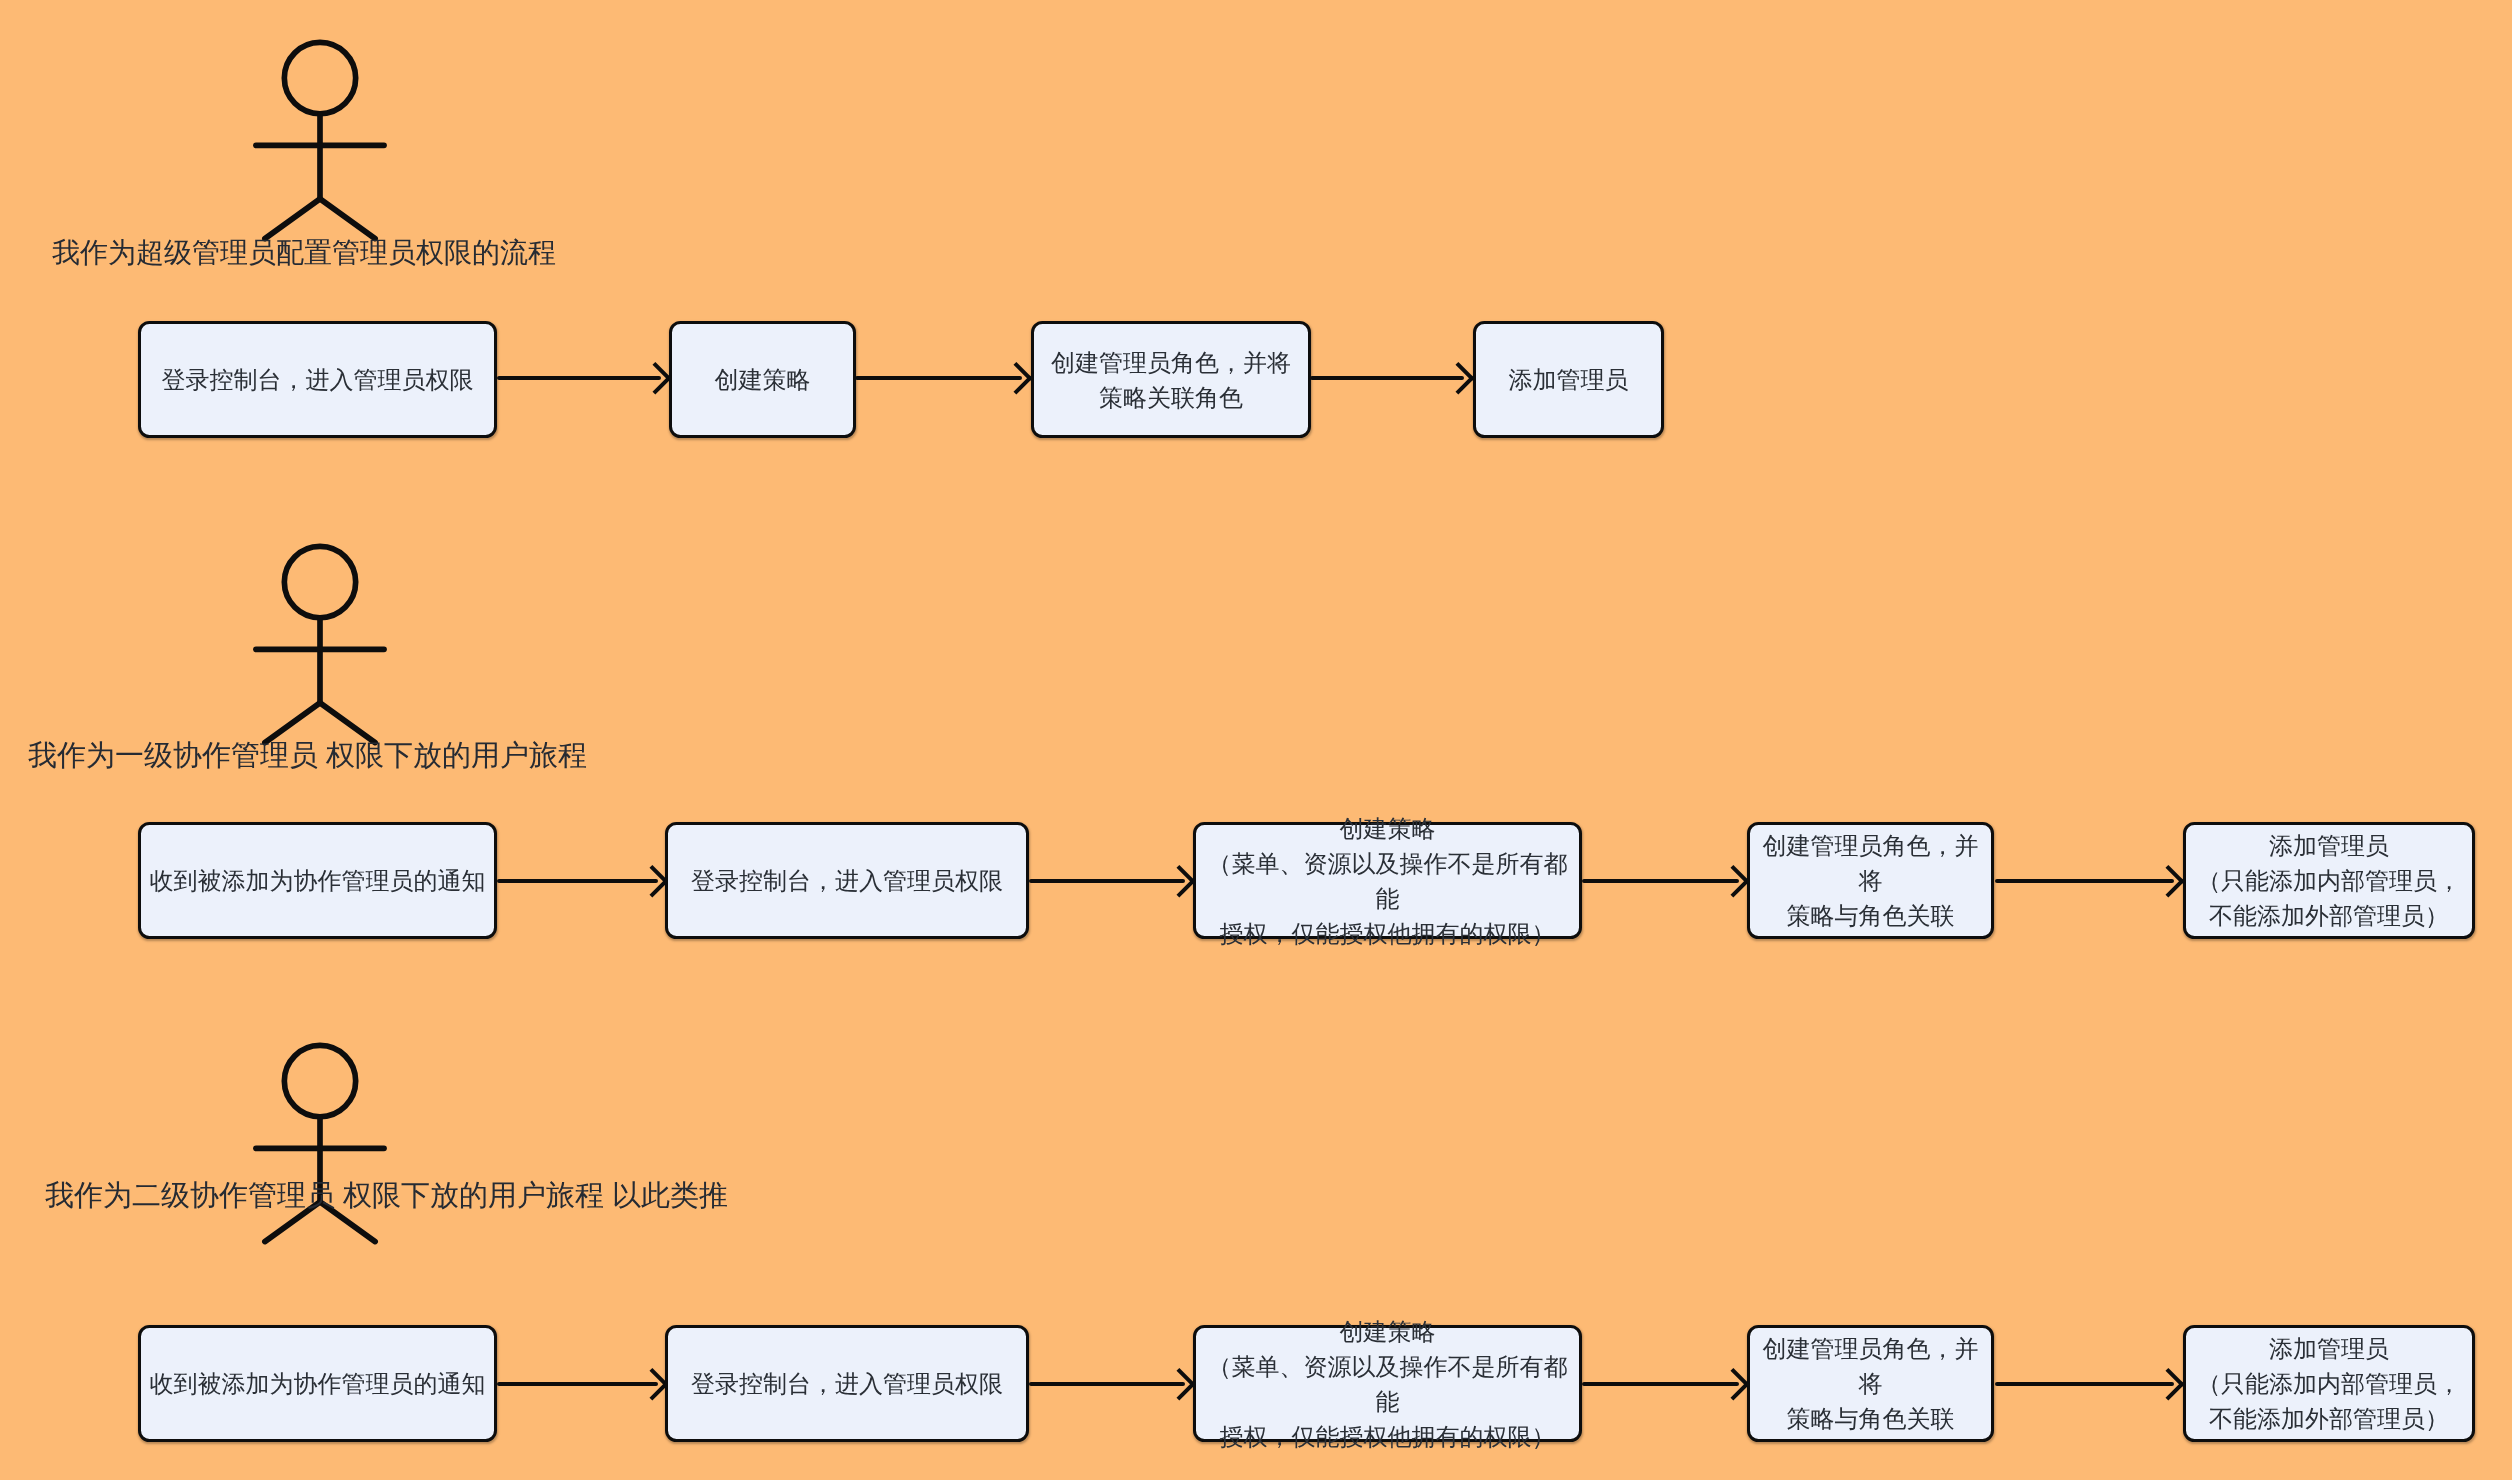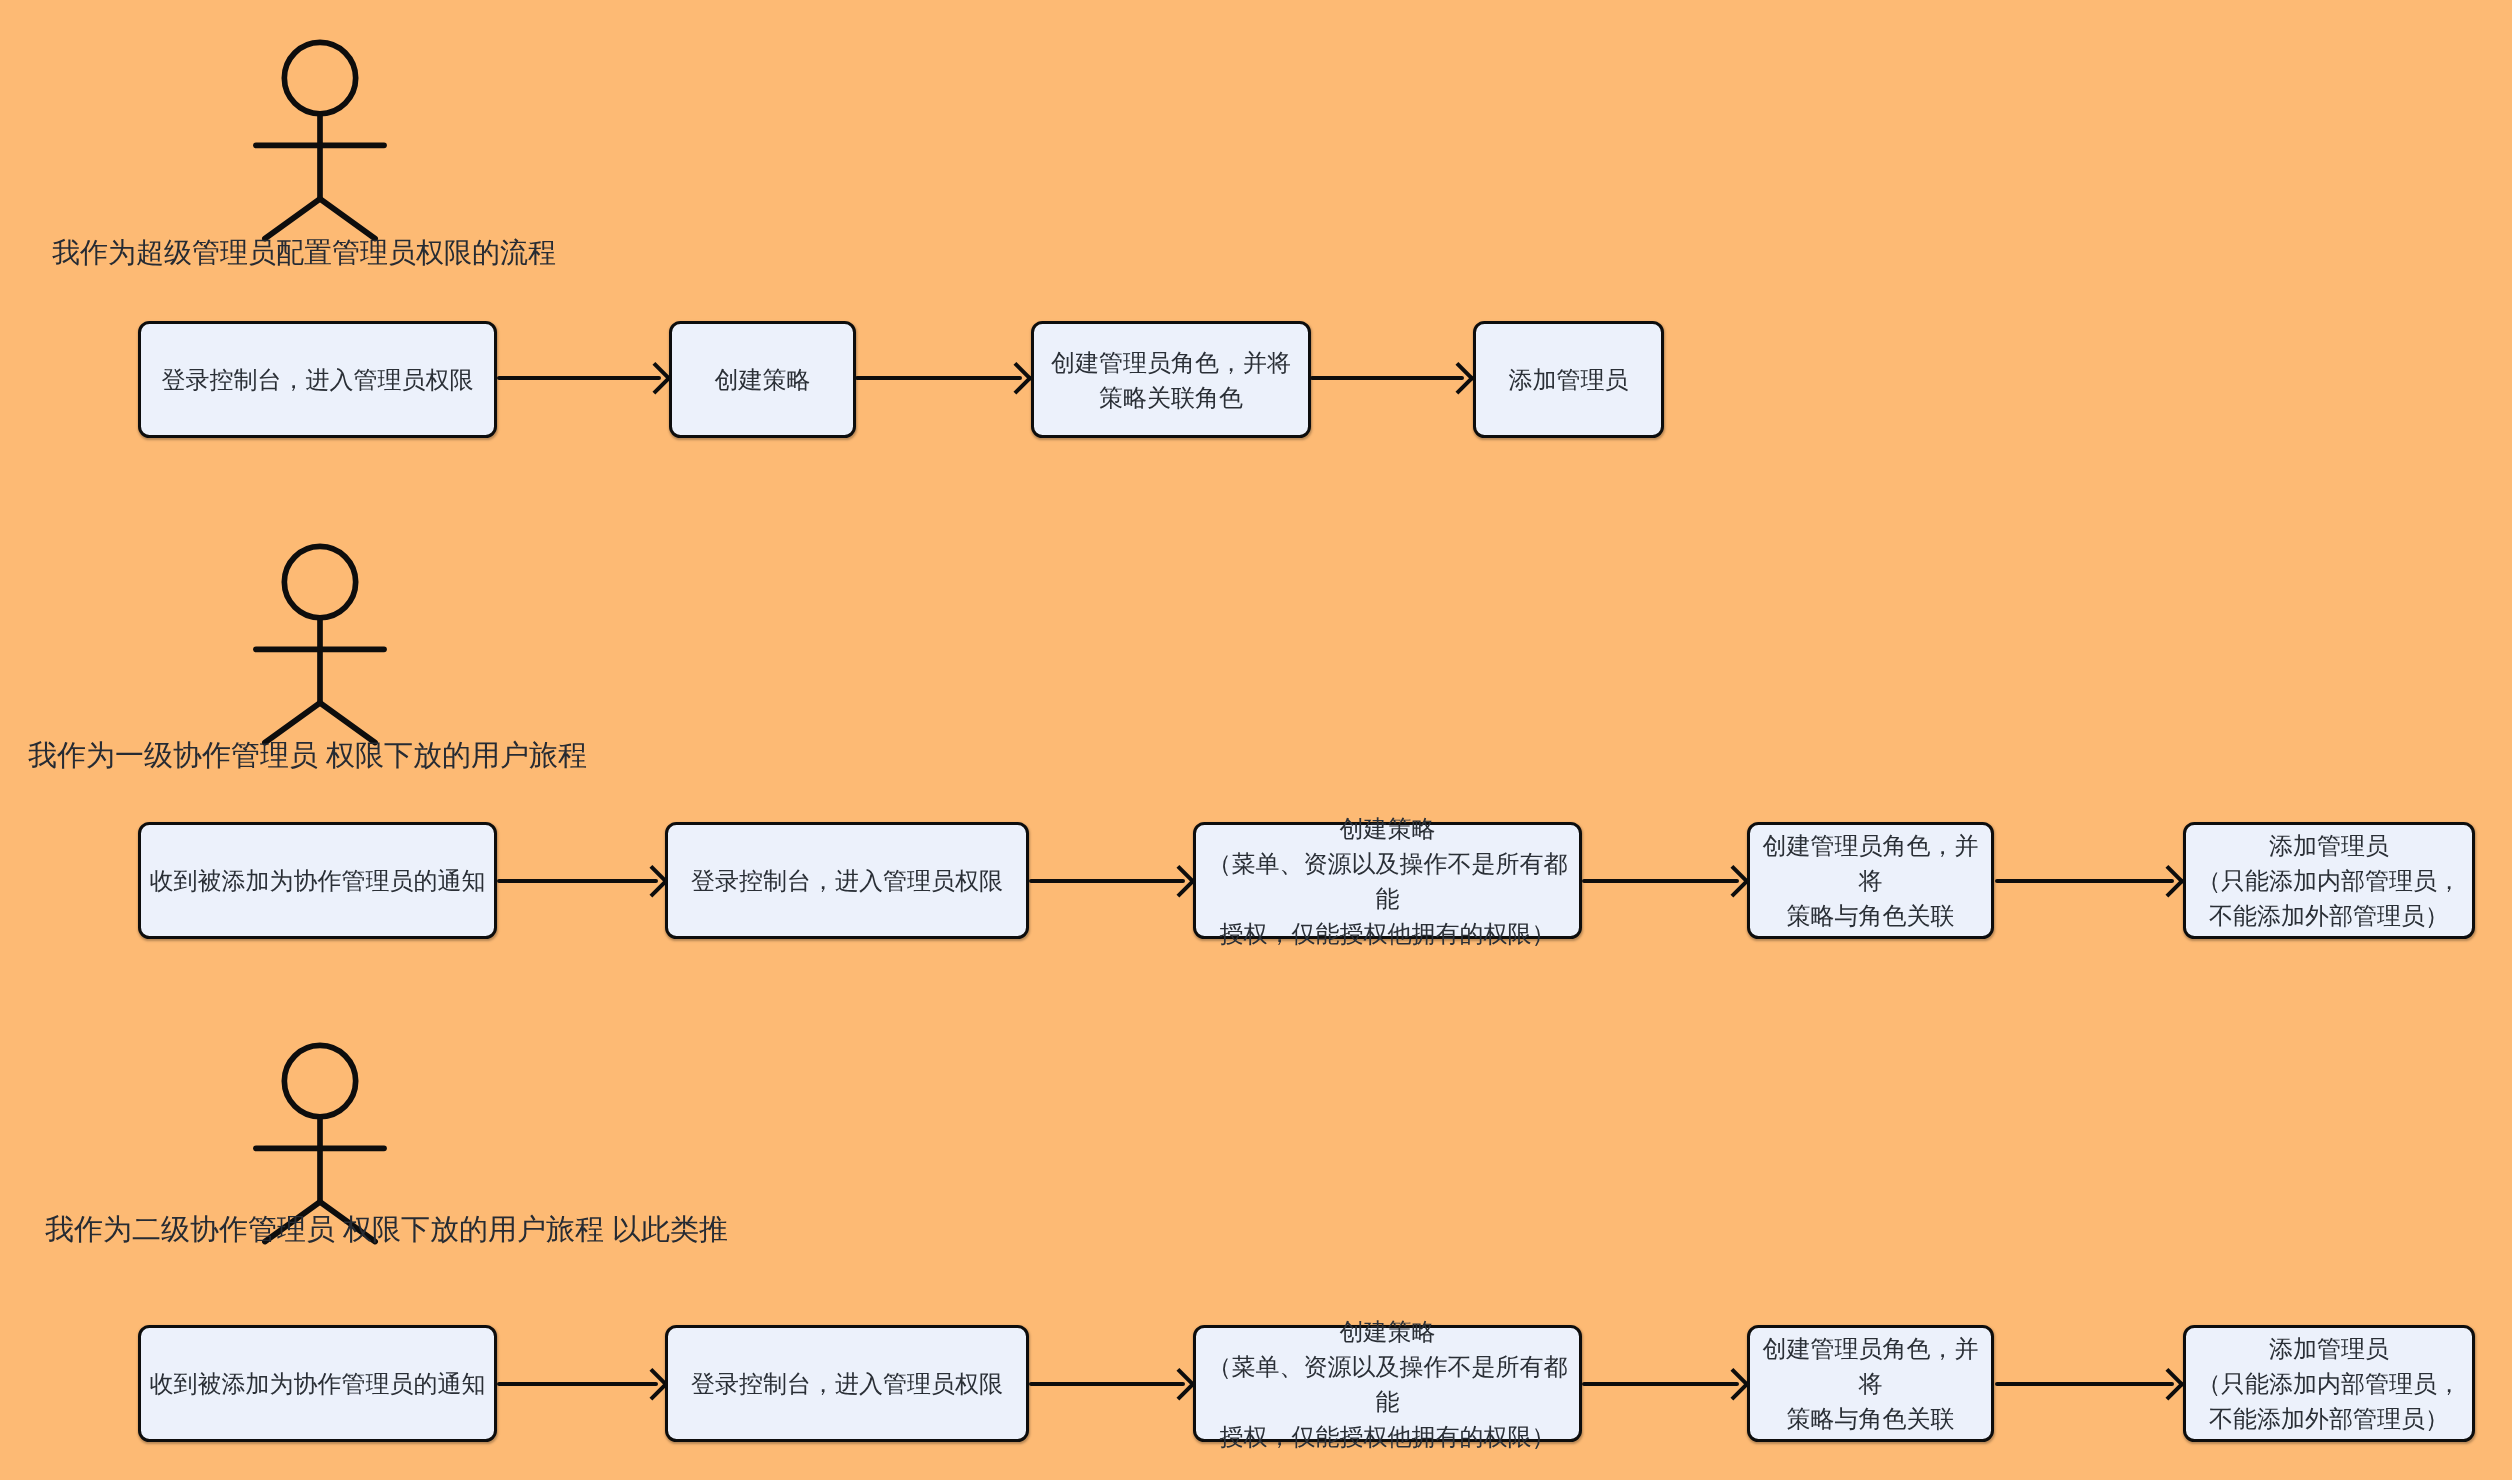--- a/index.html
+++ b/index.html
@@ -18,21 +18,21 @@
   
   .jtitle{
     position:absolute;
     font-size:29px;
     line-height:34px;
     white-space:nowrap;
     color:#262b33;
   }
   .t1{left:52px;top:236px;font-size:28px;}
   .t2{left:28px;top:738px;}
-  .t3{left:45px;top:1212px;}
+  .t3{left:45px;top:1178px;}
   
   .node{
     position:absolute;
     box-sizing:border-box;
     background:#ecf1fb;
     border:3.2px solid #0d0d0d;
     border-radius:11.4px;
     box-shadow:0.8px 1.6px 2.4px rgba(0,0,0,0.28);
     display:flex;
     align-items:center;

